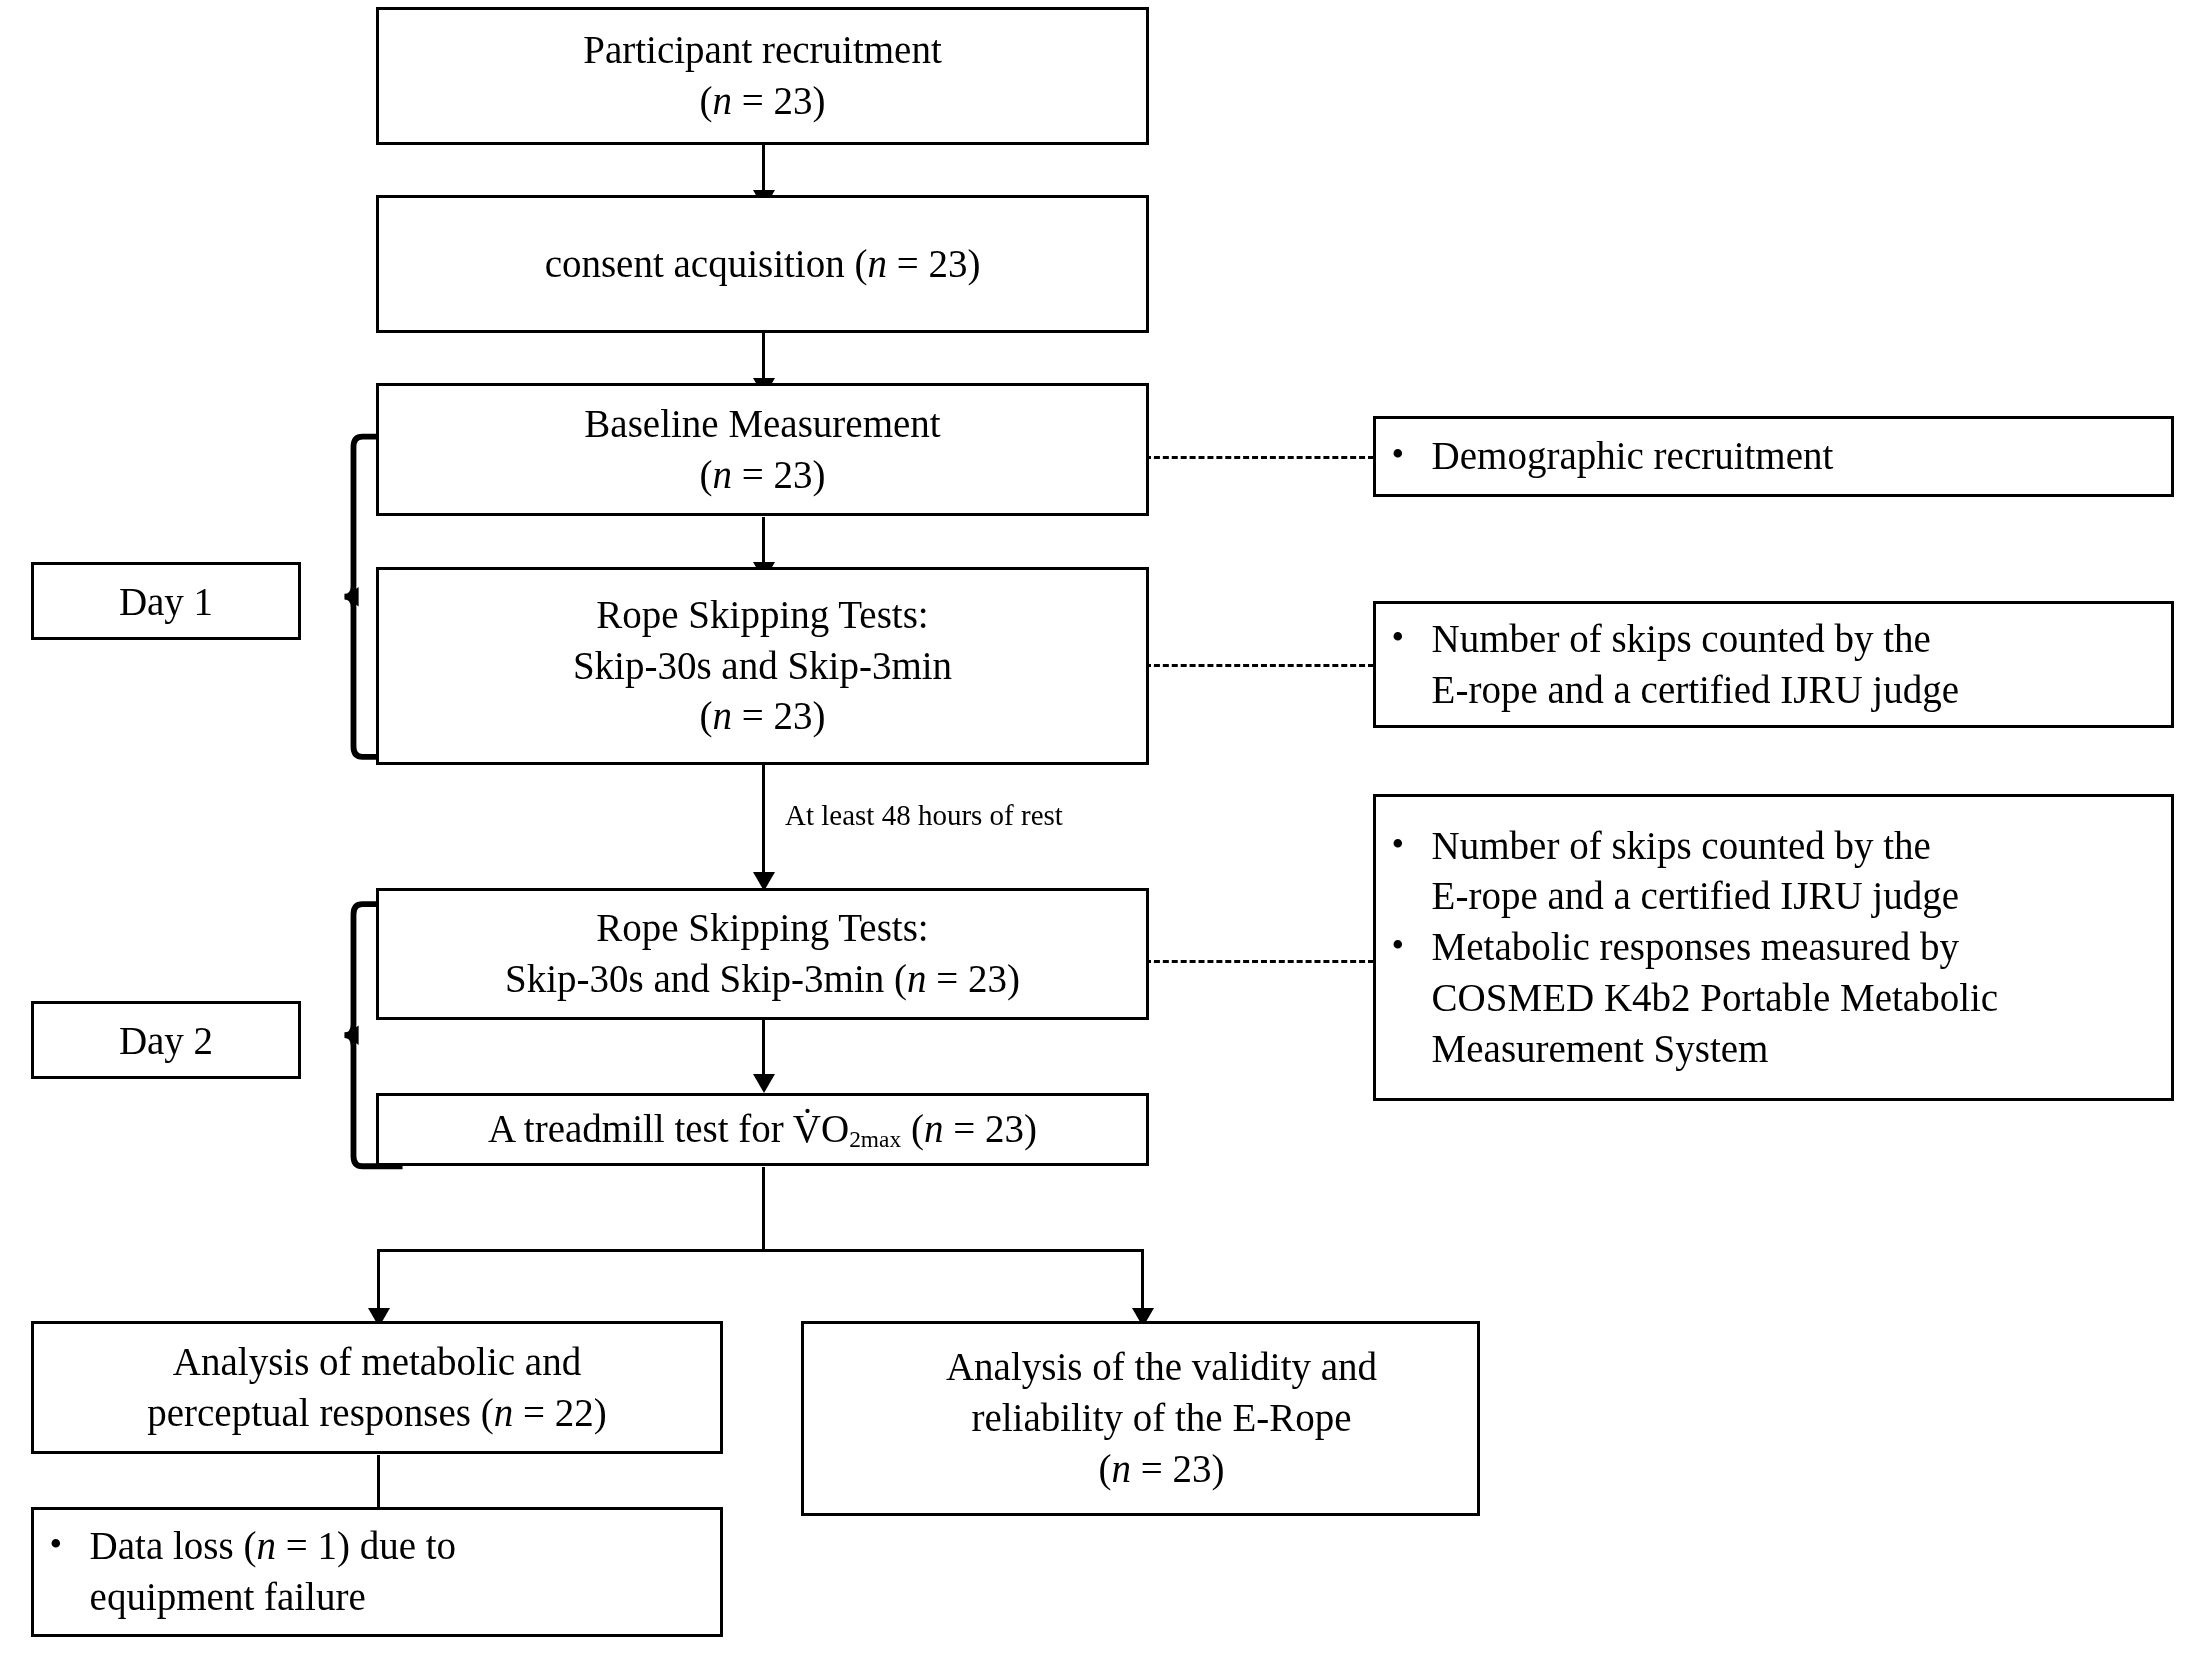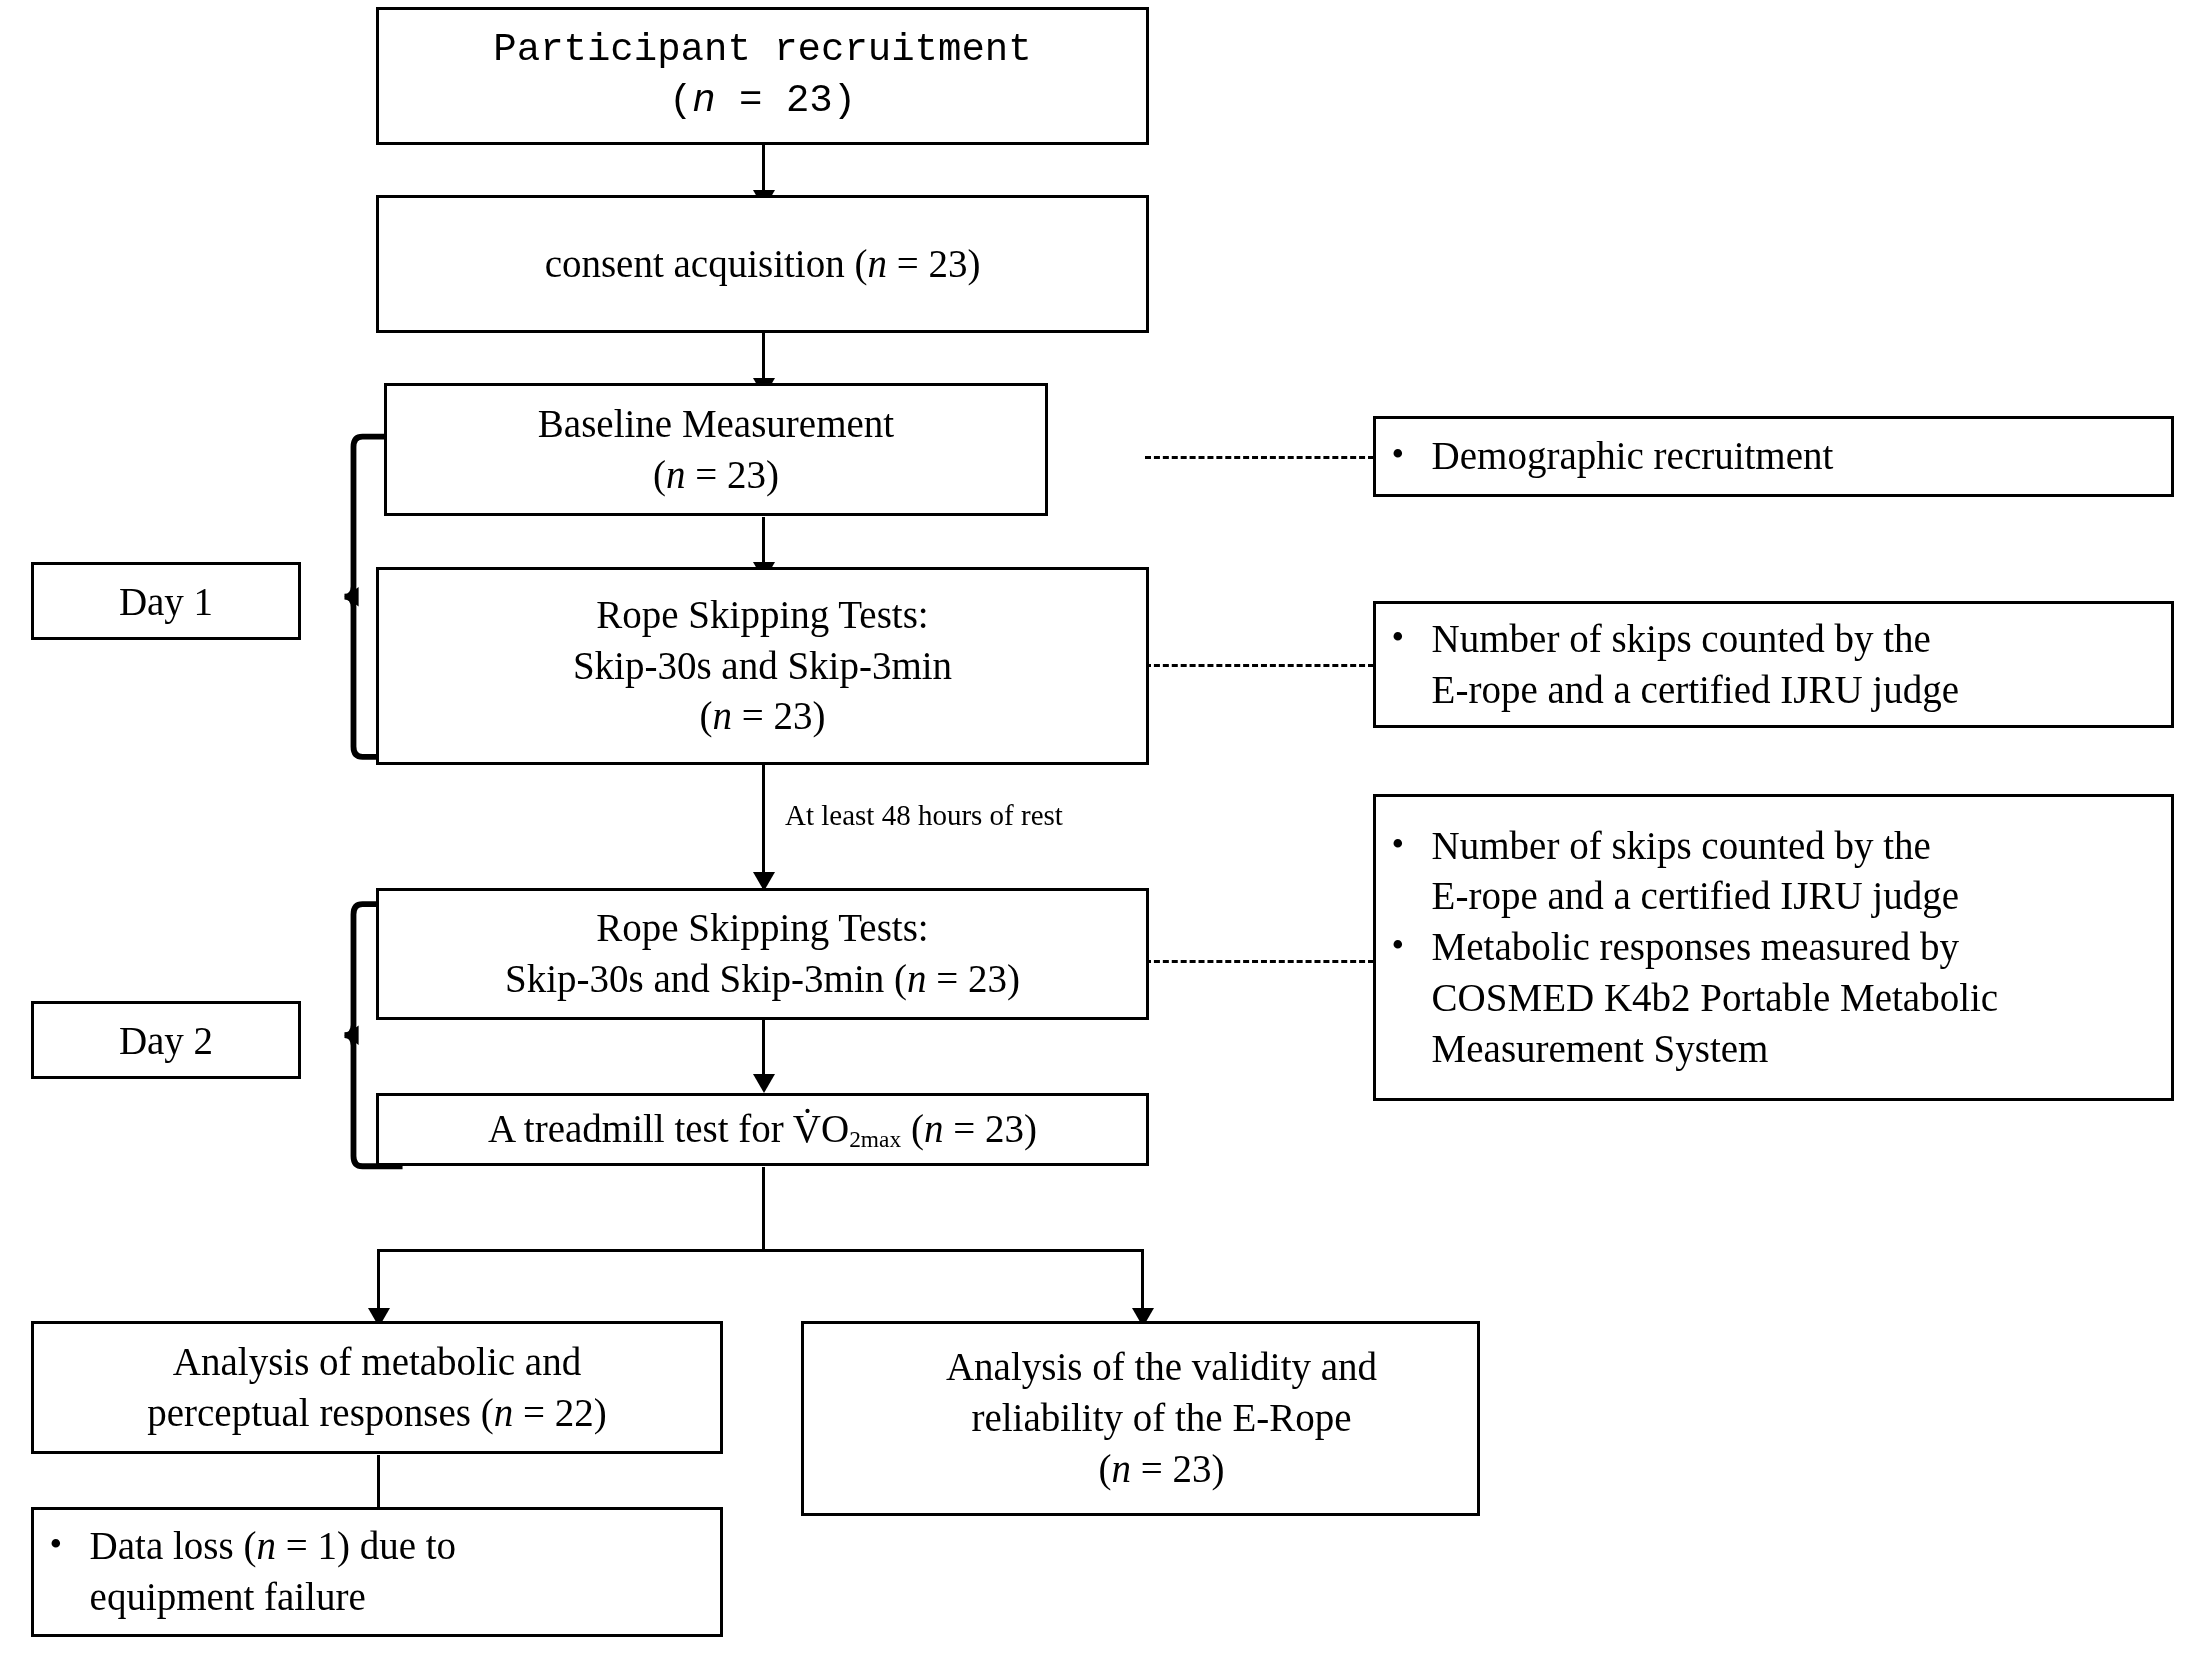--- a/index.html
+++ b/index.html
@@ -142,34 +142,34 @@
   <svg class="brace" style="left:338px; top:429px;" width="71" height="338" viewBox="0 0 110 520">
     <path d="M 100 10 L 38 10 Q 24 10 24 26 L 24 242 Q 24 258 10 258 Q 24 258 24 274 L 24 490 Q 24 506 38 506 L 100 506" fill="none" stroke="#000000" stroke-width="9"></path>
     <path d="M 10 258 L 32 243 L 32 273 Z" fill="#000000"></path>
   </svg>
 
   <svg class="brace" style="left:338px; top:897px;" width="71" height="279" viewBox="0 0 110 430">
     <path d="M 100 10 L 38 10 Q 24 10 24 26 L 24 197 Q 24 213 10 213 Q 24 213 24 229 L 24 400 Q 24 416 38 416 L 100 416" fill="none" stroke="#000000" stroke-width="9"></path>
     <path d="M 10 213 L 32 198 L 32 228 Z" fill="#000000"></path>
   </svg>
 
-  <div class="node" style="left:376px; top:6.5px; width:773px; height:138px;font-family:Liberation Mono, monospace;">
+  <div class="node" style="left:376px; top:6.5px; width:773px; height:138px;">
     <span class="txt">
       <span class="line">Participant recruitment</span>
       <span class="line">(<em class="ital">n</em> = 23)</span>
     </span>
   </div>
 
   <div class="node" style="left:376px; top:195px; width:773px; height:138px;">
     <span class="txt">
       <span class="line">consent acquisition (<em class="ital">n</em> = 23)</span>
     </span>
   </div>
 
-  <div class="node" style="left:384px; top:383px; width:664px; height:133px;">
+  <div class="node" style="left:376px; top:383px; width:773px; height:133px;">
     <span class="txt">
       <span class="line">Baseline Measurement</span>
       <span class="line">(<em class="ital">n</em> = 23)</span>
     </span>
   </div>
 
   <div class="node" style="left:376px; top:567px; width:773px; height:198px;">
     <span class="txt">
       <span class="line">Rope Skipping Tests:</span>
       <span class="line">Skip-30s and Skip-3min</span>

